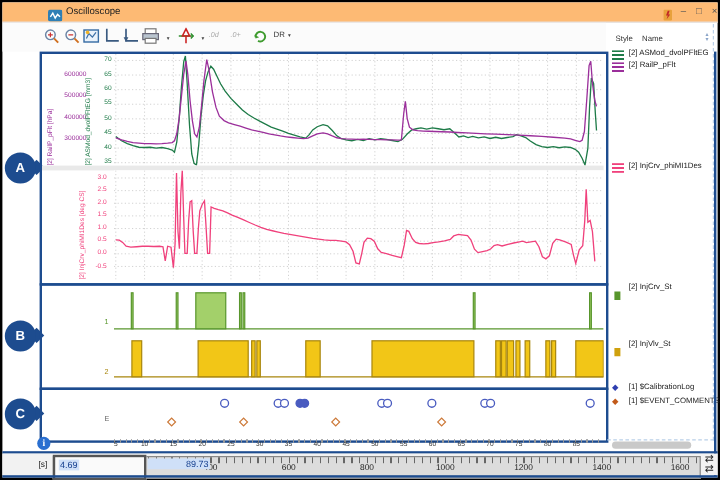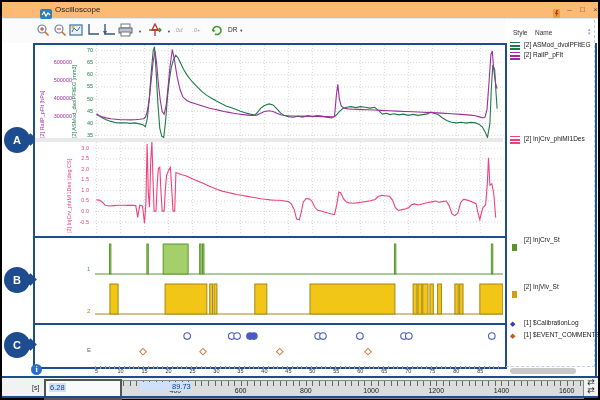--- a/index.html
+++ b/index.html
@@ -344,23 +344,23 @@
           <span style="left: 65.2121px;">200</span>
           <span style="left: 130.424px;">400</span>
           <span style="left: 195.636px;">600</span>
           <span style="left: 260.848px;">800</span>
           <span style="left: 326.061px;">1000</span>
           <span style="left: 391.273px;">1200</span>
           <span style="left: 456.485px;">1400</span>
           <span style="left: 521.697px;">1600</span>
         </div>
     <div class="abs" style="left:42px;top:1px;width:74px;height:17px;background:#fafafa;border:2px solid #555;">
-      <span class="hl" style="position:absolute;left:3px;top:2px;">6.28</span>
+      <span class="hl" style="position:absolute;left:3px;top:2px;">4.69</span>
     </div>
-    <span class="abs hl" style="left:138px;top:4px;padding-left:32px;">89.73</span>
+    <span class="abs hl" style="left:121px;top:4px;padding-left:32px;">89.73</span>
     <span class="abs" style="left:582px;top:0px;width:14px;height:18px;font-size:9px;line-height:8px;color:#222;text-align:center;">⇄<br>⇄</span>
   </div>
   <div class="abs" style="left:0;top:394px;width:596px;height:2px;background:#1d4c8f;"></div>
 
   <div class="abs" style="left:29px;top:362px;width:11px;height:11px;border-radius:50%;background:#2a6fd0;color:#fff;font-size:8px;font-weight:bold;text-align:center;line-height:11px;font-family:'Liberation Serif',serif;">i</div>
 
  </div>
 </div>
 
 </body></html>

